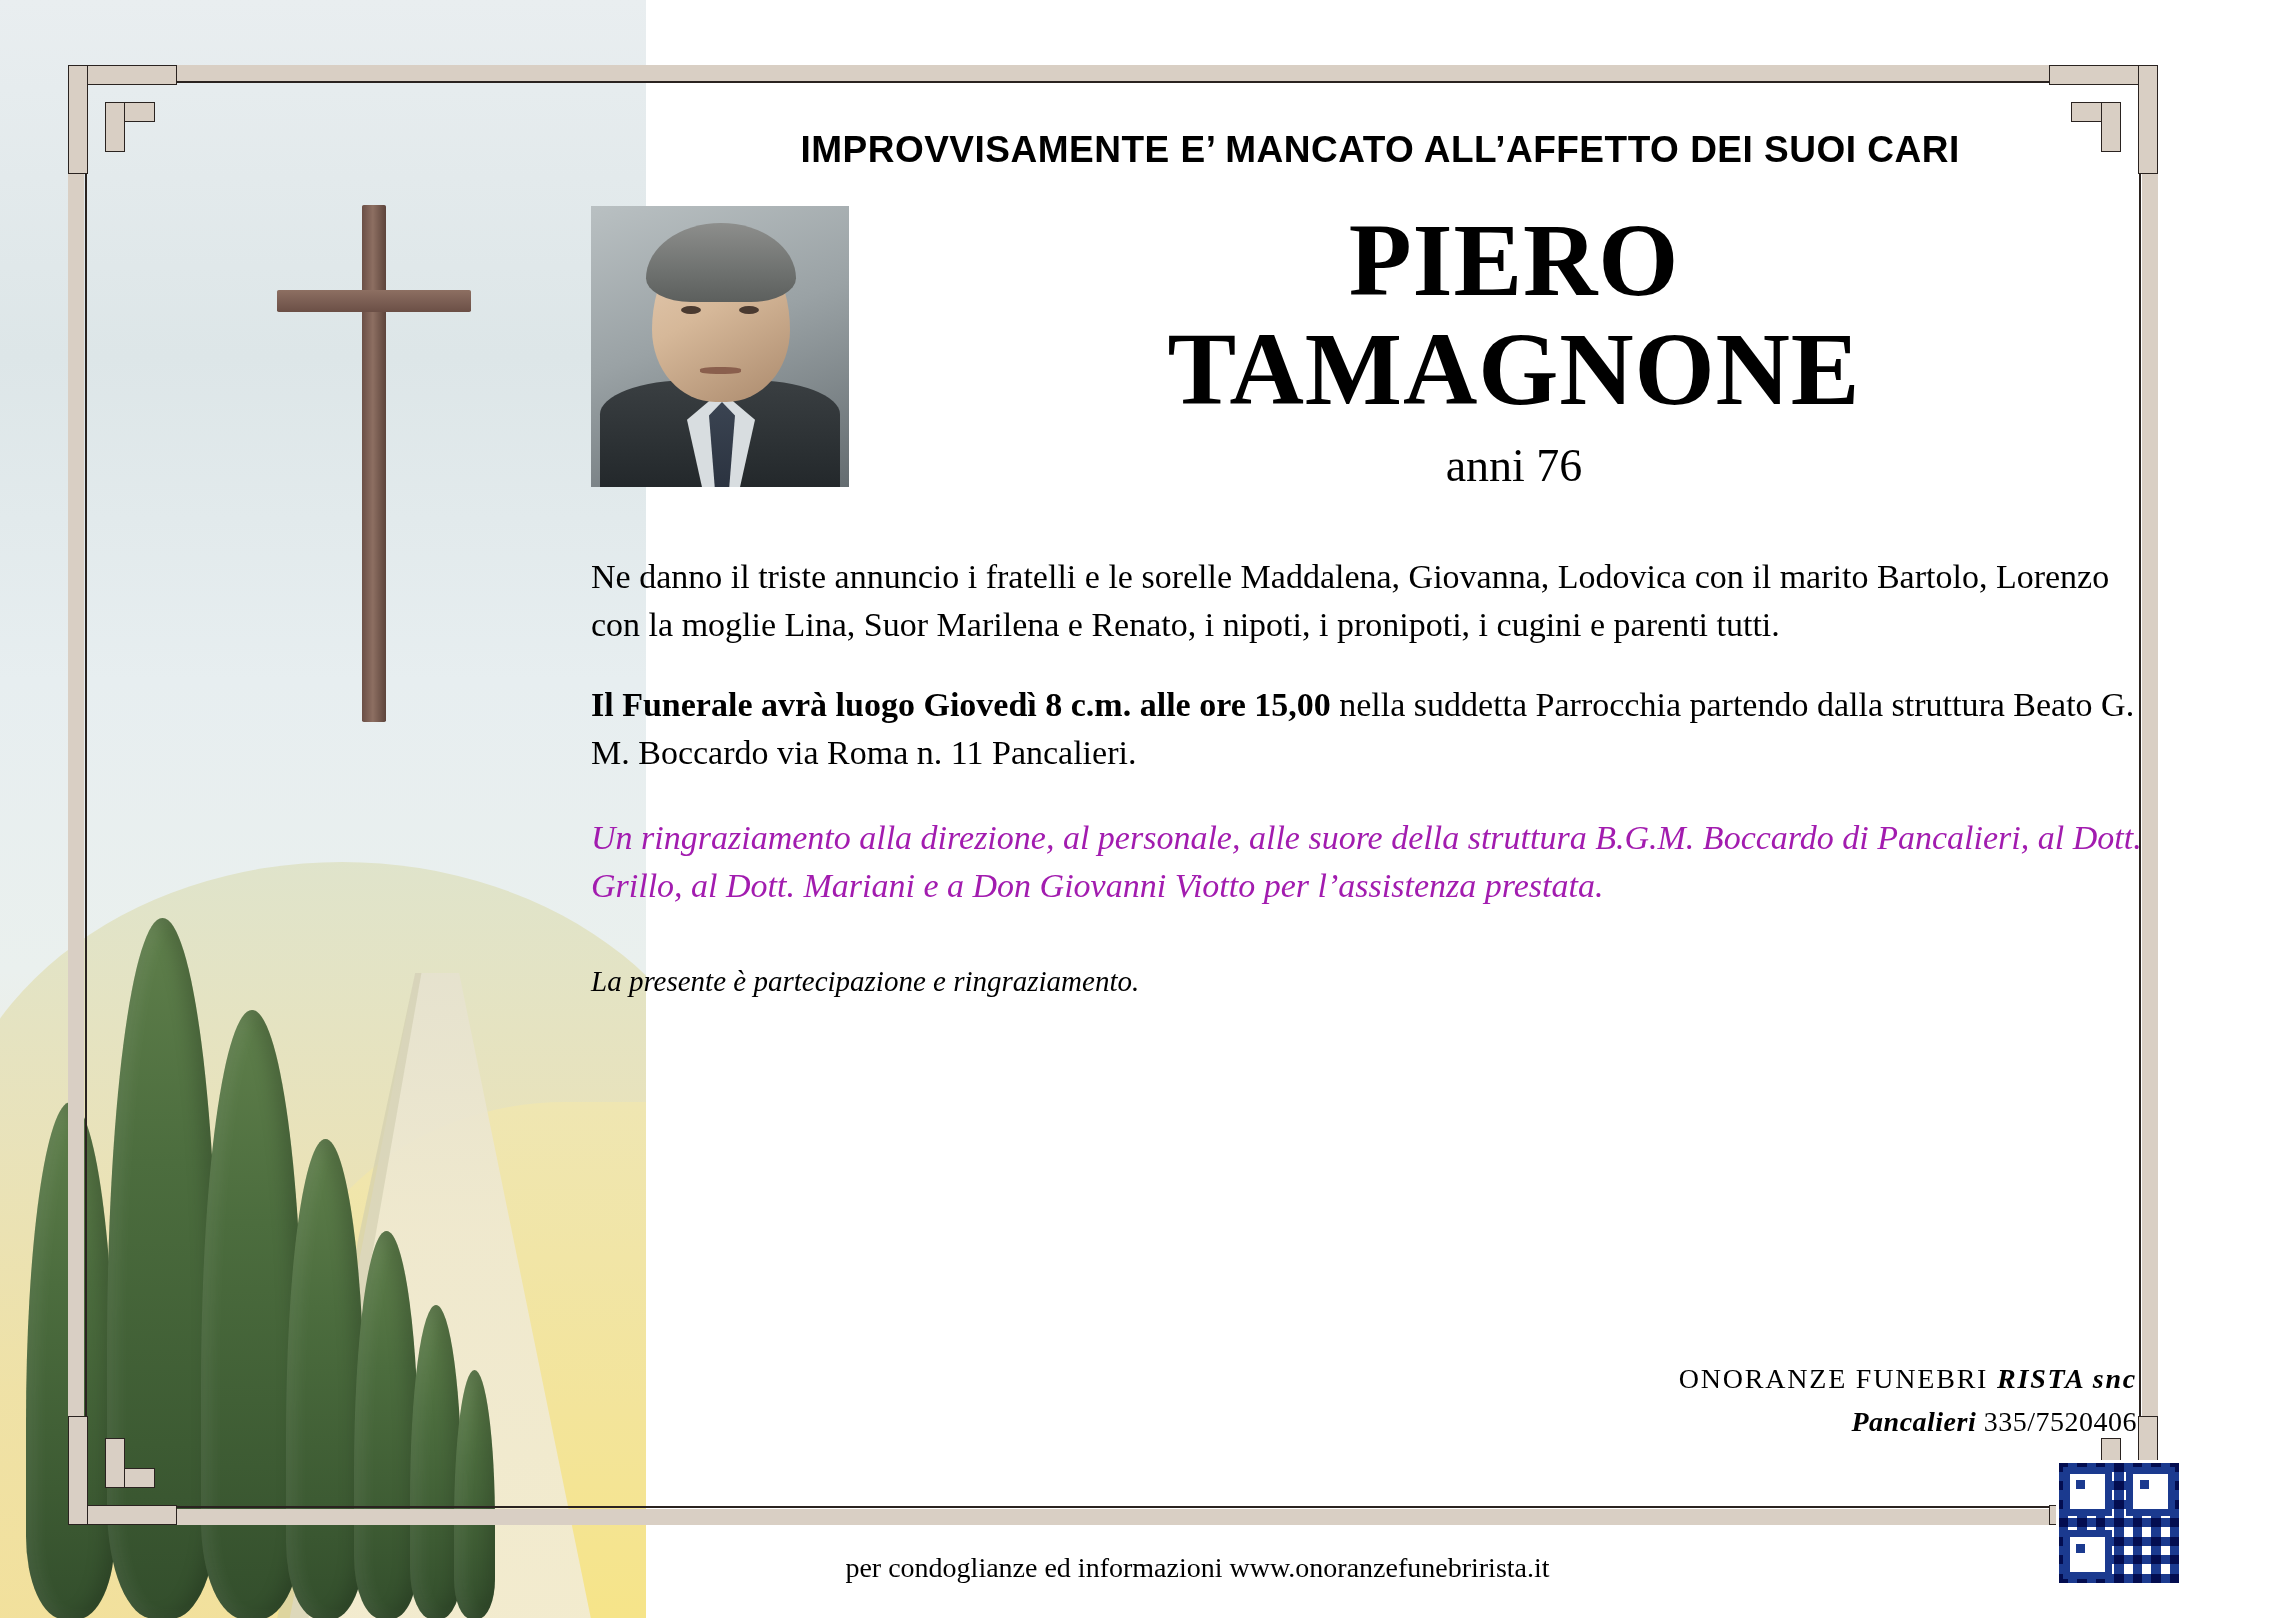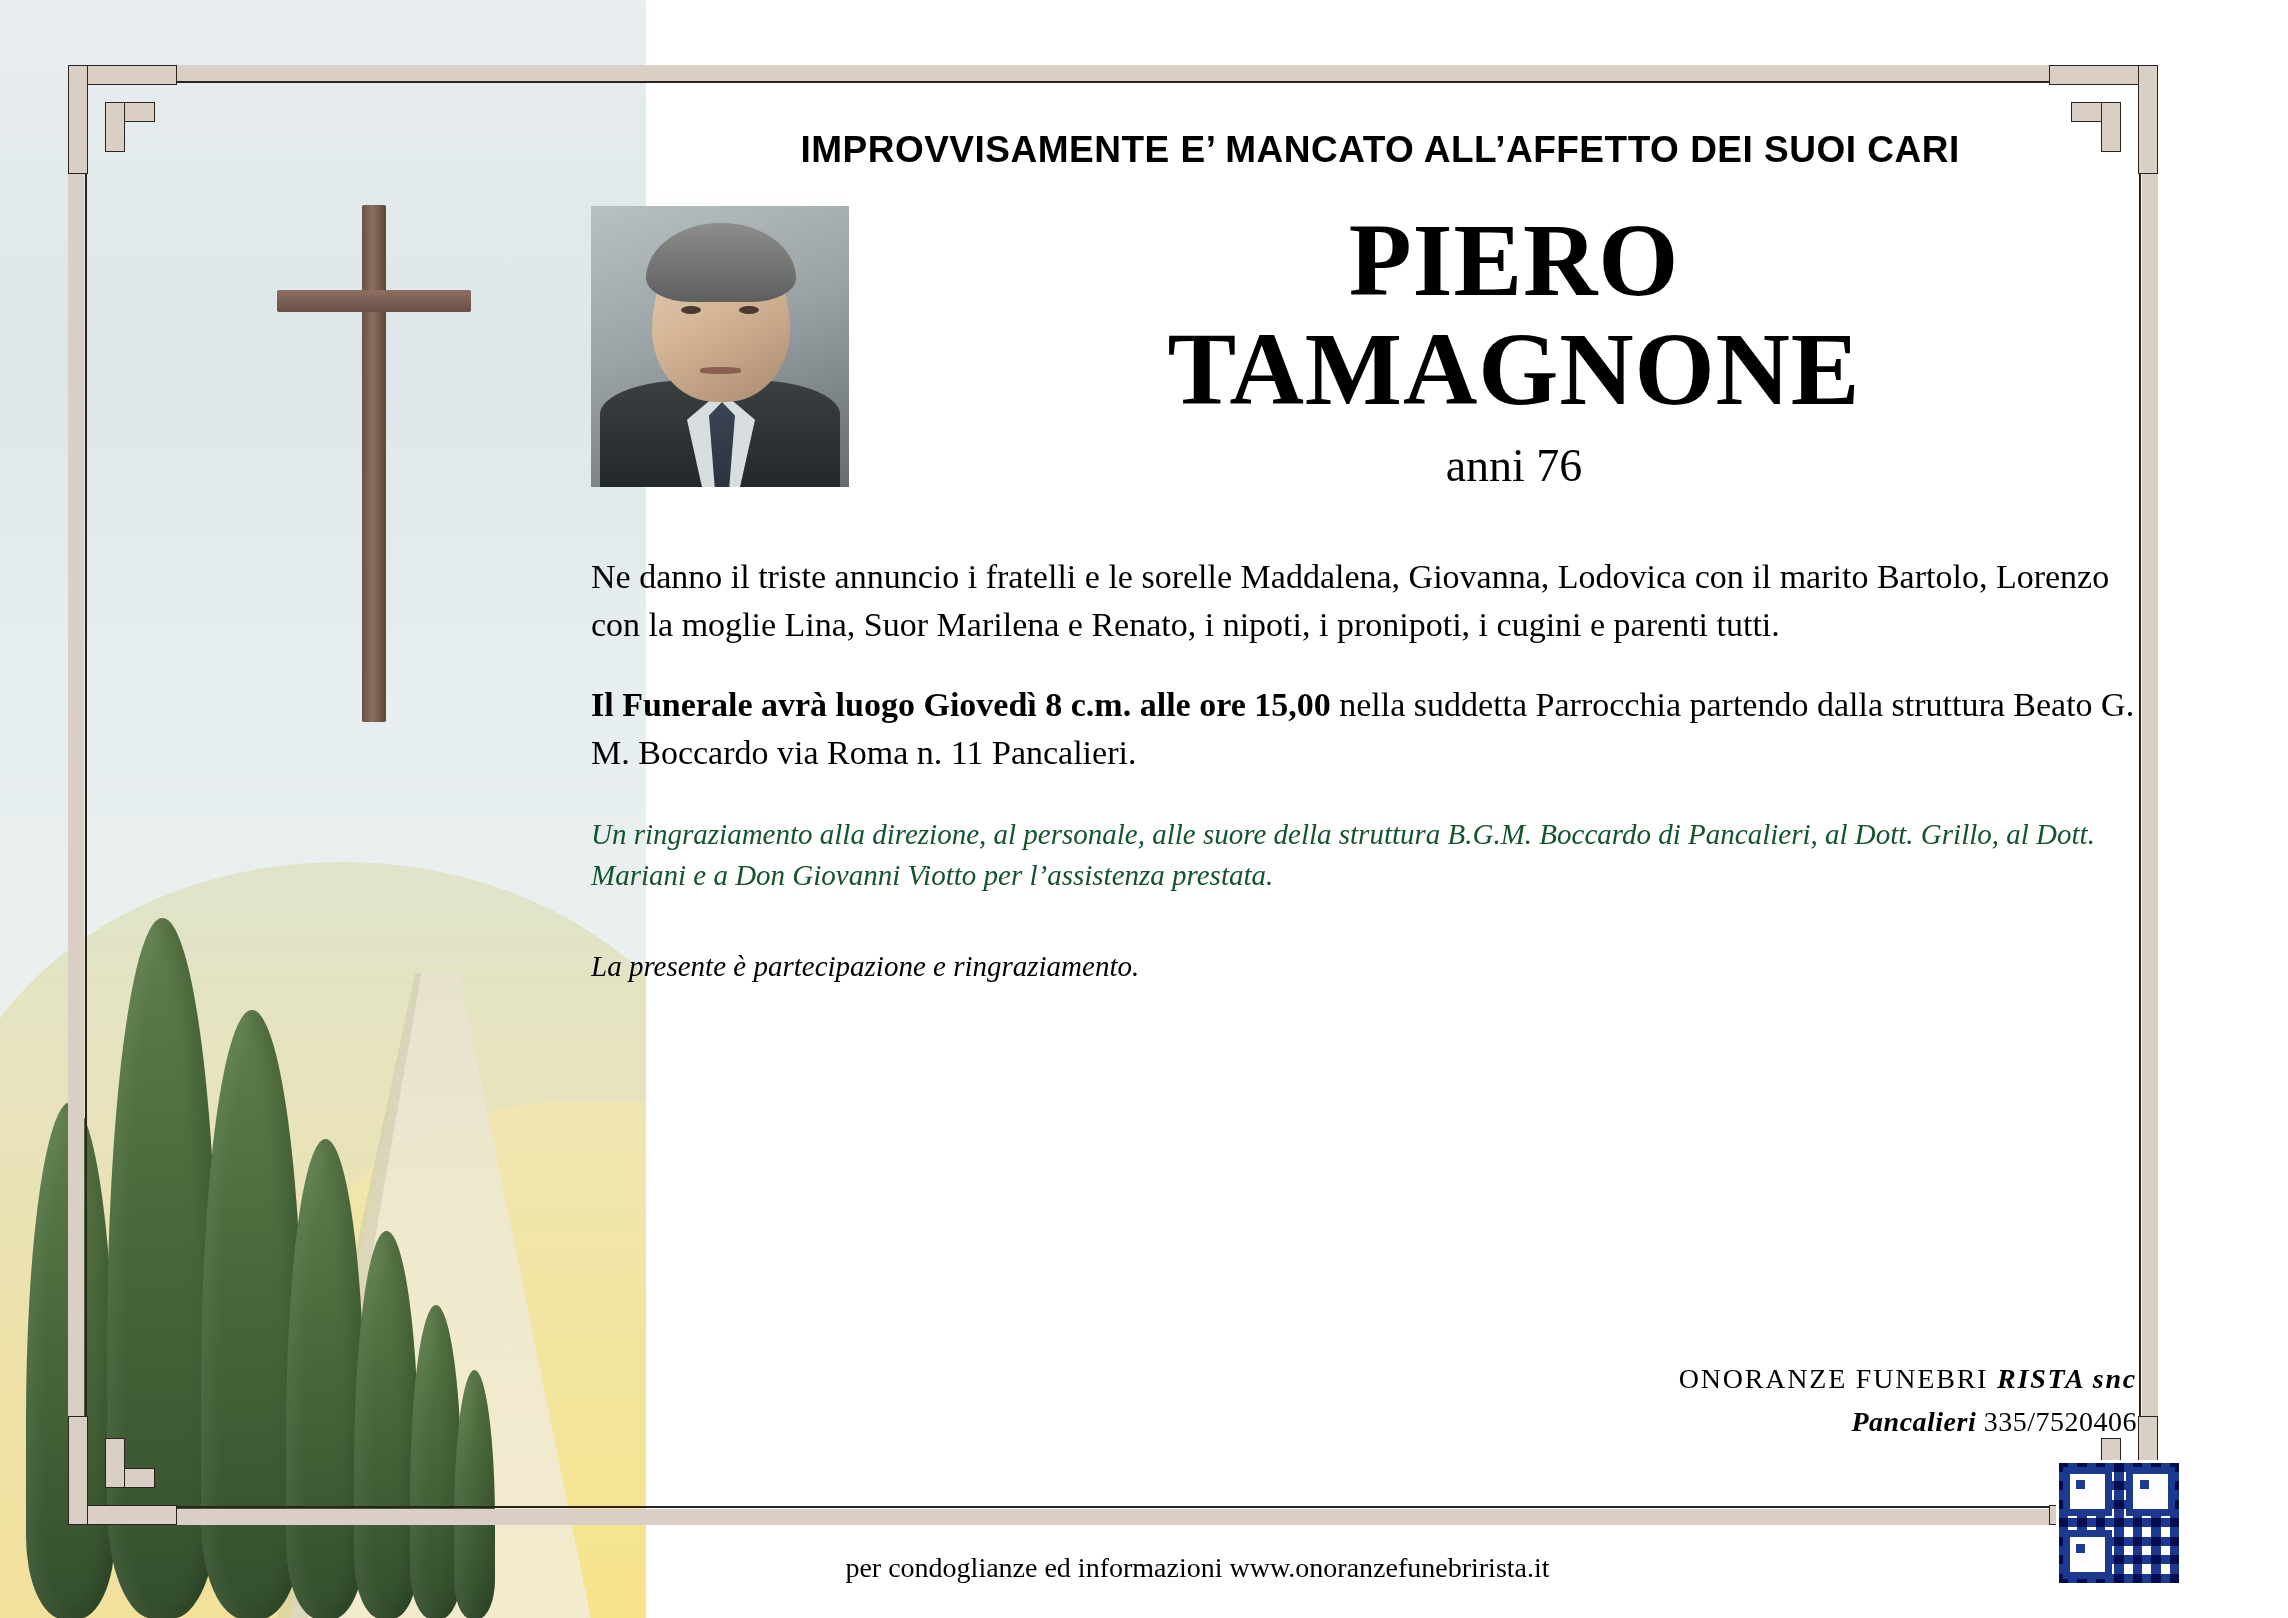--- a/index.html
+++ b/index.html
@@ -279,23 +279,23 @@
     line-height: 1.42;
     color: #000;
   }
   .body-text p { margin: 0 0 31px 0; }
   .body-text p.tight { margin-bottom: 0; }
   .body-text b { font-weight: bold; }
 
   .thanks {
     margin-top: 37px;
     font-style: italic;
-    font-size: 29px;
+    font-size: 34px;
     line-height: 1.42;
-    color: #14532d;
+    color: #a21caf;
   }
   .present {
     margin-top: 54px;
     font-style: italic;
     font-size: 29px;
     color: #000;
   }
 
   .agency {
     position: absolute;

